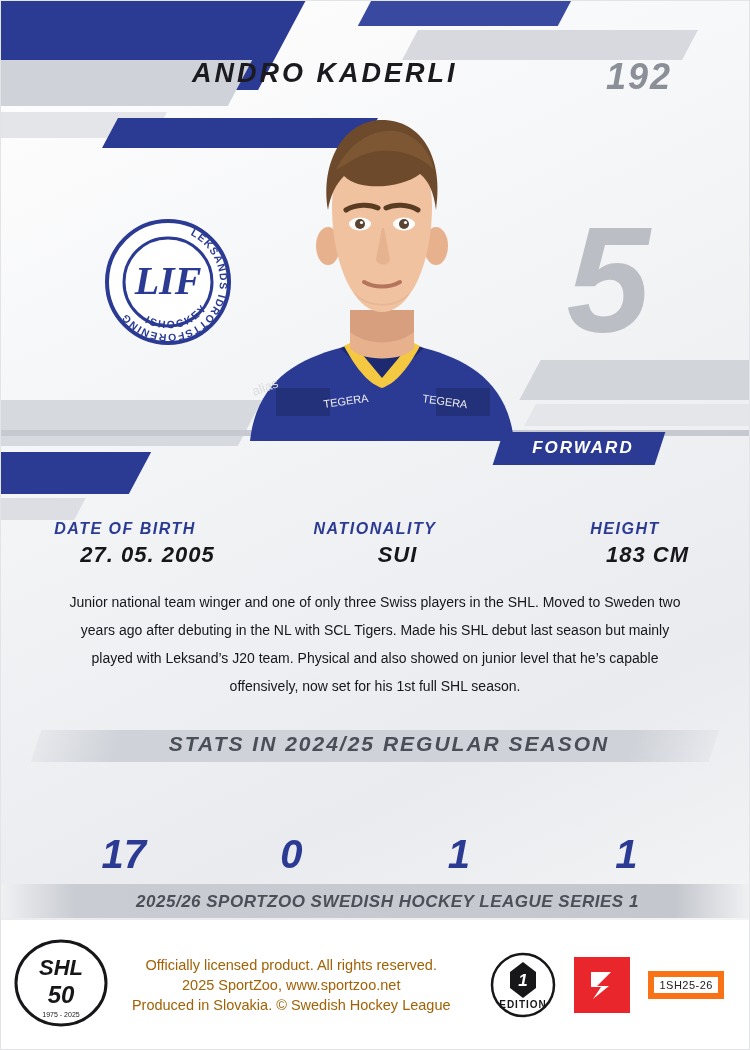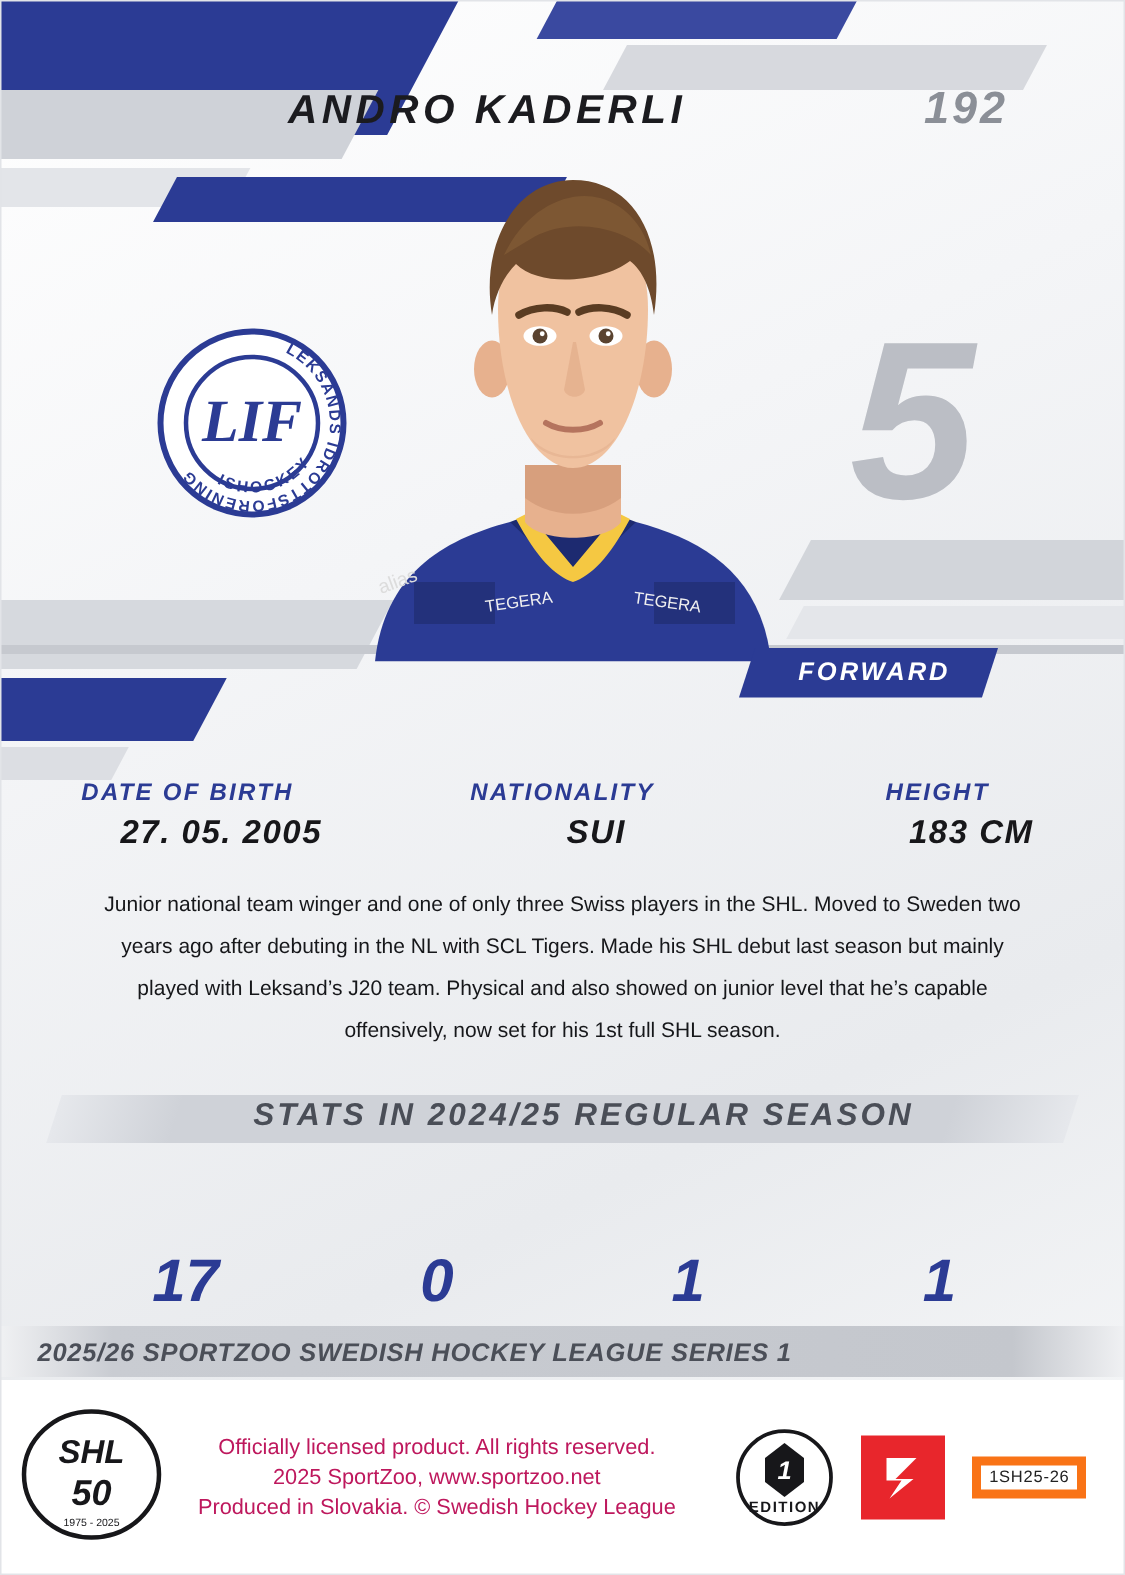--- a/index.html
+++ b/index.html
@@ -91,21 +91,21 @@
     font-size: 27px;
     font-weight: 700;
     letter-spacing: 3px;
     color: #1b1b1f;
     font-style: italic;
     margin-left: 24px;
   }
   .card-number {
     position: absolute;
     right: 78px; top: 56px;
-    font-size: 30px;
+    font-size: 36px;
     font-weight: 700;
     font-style: italic;
     color: #8b8f97;
     letter-spacing: 2px;
   }
 
   
   .portrait {
     position: absolute;
     left: 232px; top: 96px;
@@ -210,21 +210,21 @@
 
   
   .bottom-bar {
     position: absolute;
     left: 0; bottom: 132px; width: 750px; height: 34px;
     background: linear-gradient(90deg,#f0f1f3 0%,#c9ccd2 10%,#c4c7cd 90%,#f0f1f3 100%);
   }
   .bottom-bar-text {
     position: absolute;
     left: 0; bottom: 138px; width: 750px;
-    text-align: left;
+    text-align: center;
     font-size: 17px; font-weight: 700; font-style: italic;
     letter-spacing: .5px;
     color: #4b4f58;
     padding-left: 25px;
   }
 
   .footer {
     position: absolute;
     left: 0; bottom: 0; width: 750px; height: 130px;
     background: #ffffff;
@@ -232,21 +232,21 @@
     align-items: center;
   }
   .footer-shl {
     width: 122px; text-align: center;
   }
   .footer-legal {
     flex: 1;
     text-align: center;
     font-size: 14.5px;
     line-height: 20px;
-    color: #be185d;
+    color: #a16207;
     padding-right: 30px;
   }
   .footer-right {
     display: flex; align-items: center; gap: 18px;
     padding-right: 26px;
   }
   .edition-badge { width: 66px; height: 66px; }
   .sportzoo-logo {
     width: 56px; height: 56px;
     background: #e8262c;

